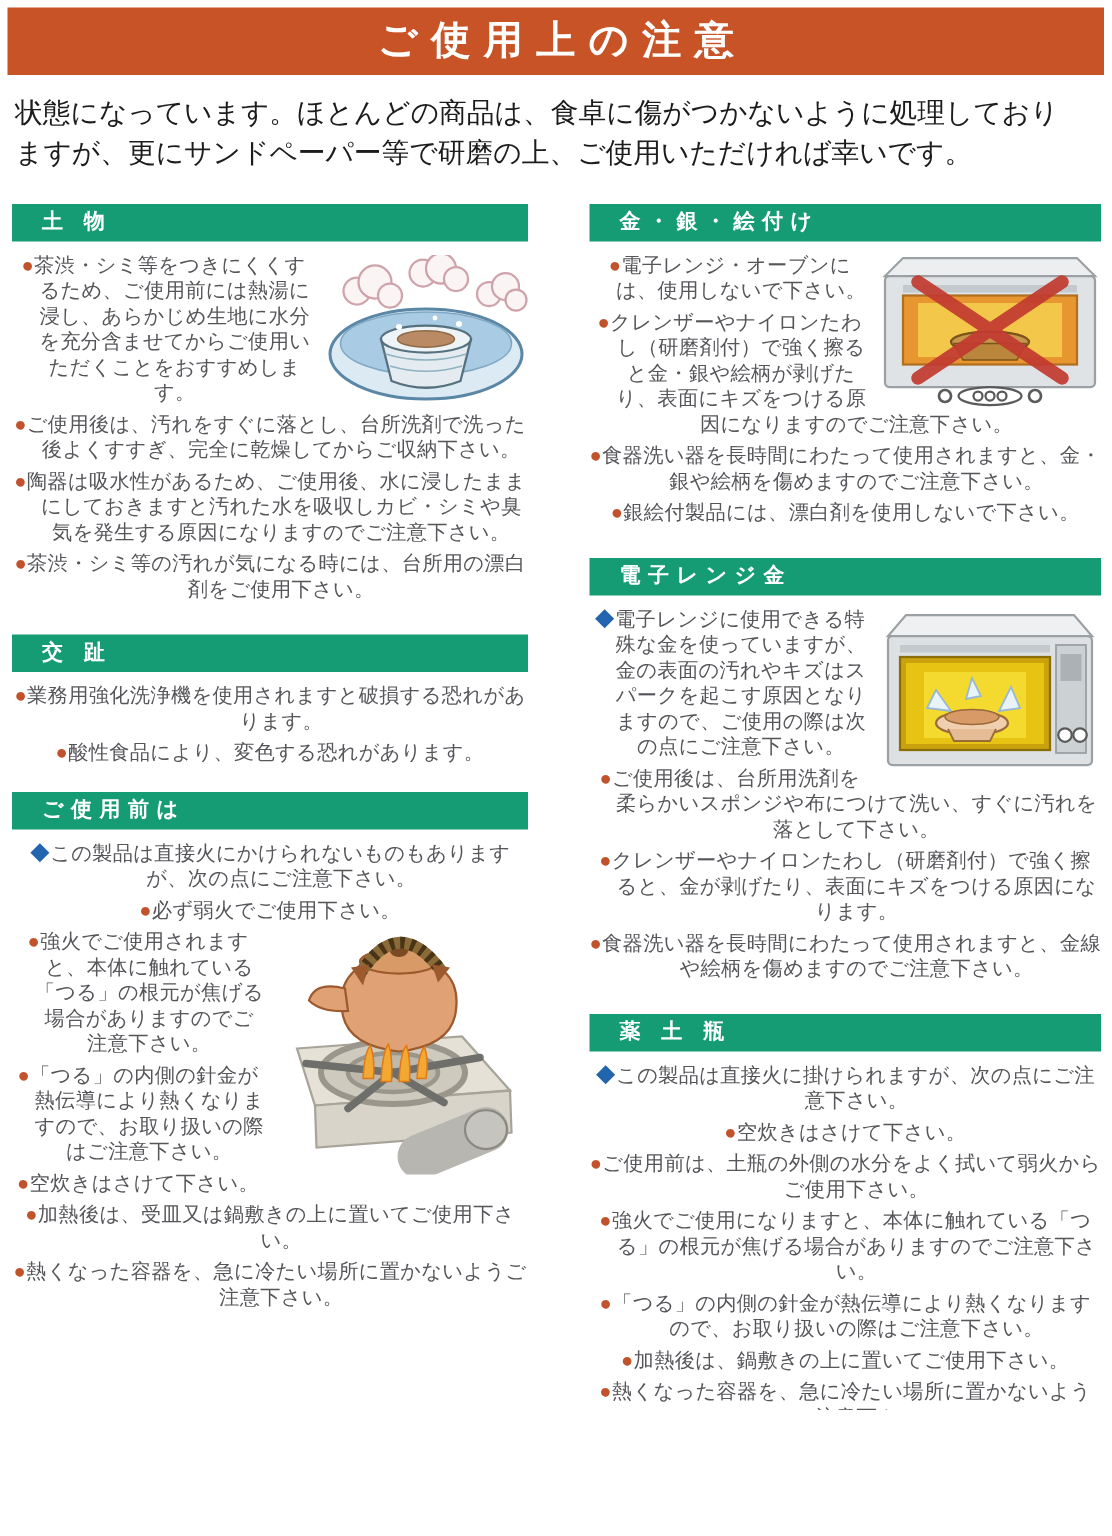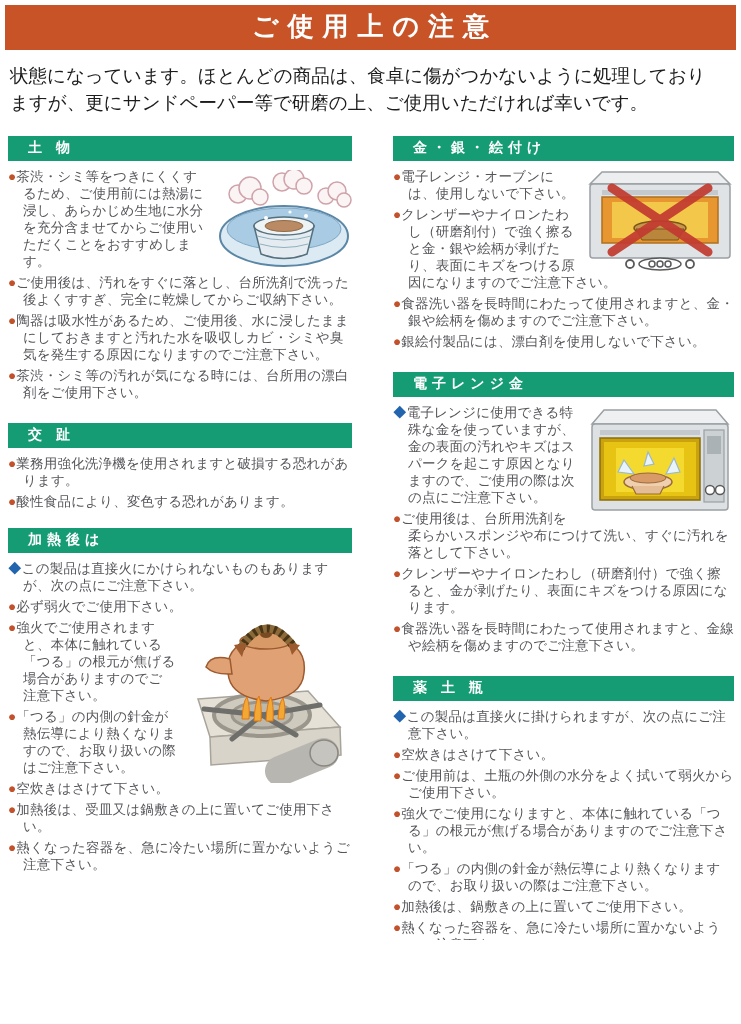--- a/index.html
+++ b/index.html
@@ -24,20 +24,21 @@
   .sec{ margin-bottom:18px; }
   .sec::after{ content:""; display:block; clear:both; }
   .sec-h{
     background:#169c74; color:#ffffff; font-weight:bold; font-size:14px;
     letter-spacing:5px; padding:3px 8px 4px 20px; margin-bottom:7px;
   }
   .item{
     font-size:13.5px; line-height:1.26; color:#56555a;
     padding-left:15px; text-indent:-15px; margin:4px 0;
     letter-spacing:0.2px;
+    text-align:center;
   }
   .bu{ color:#c2522c; }
   .bu.d{ color:#2264ae; }
   .fig{ float:right; }
   .fig svg{ display:block; }
   .fig-tsuchimono{ margin:2px 0 2px 6px; }
   .fig-kingin{ margin:0 0 2px 6px; }
   .fig-renjikin{ margin:2px 0 2px 6px; }
   .fig-dobin{ margin:2px 0 2px 4px; }
 </style>
@@ -91,21 +92,21 @@
       </div>
 
 
       <div class="sec">
         <div class="sec-h">交 趾</div>
         <div class="item"><span class="bu">●</span><span>業務用強化洗浄機を使用されますと破損する恐れがあります。</span></div>
         <div class="item"><span class="bu">●</span><span>酸性食品により、変色する恐れがあります。</span></div>
       </div>
 
       <div class="sec">
-        <div class="sec-h">加熱後は</div>
+        <div class="sec-h">ご使用前は</div>
         <div class="item"><span class="bu d">◆</span><span>この製品は直接火にかけられないものもありますが、次の点にご注意下さい。</span></div>
         <div class="item"><span class="bu">●</span><span>必ず弱火でご使用下さい。</span></div>
         <div class="fig fig-dobin">
           <svg width="172" height="162" viewBox="0 0 172 162">
             <polygon points="18,78 128,70 160,106 30,116" fill="#e6e1d6" stroke="#a9a49a" stroke-width="1.5"></polygon>
             <polygon points="30,116 160,106 161,134 31,144" fill="#d9d4c9" stroke="#a9a49a" stroke-width="1.5"></polygon>
             <path d="M100,150 L144,132" stroke="#b8b6b0" stroke-width="30" stroke-linecap="round" fill="none"></path>
             <ellipse cx="144" cy="132" rx="14" ry="13" fill="#c6c4be" stroke="#8a8880" stroke-width="1.5"></ellipse>
             <ellipse cx="82" cy="94" rx="48" ry="21" fill="#cfcabe" stroke="#9a968c" stroke-width="4"></ellipse>
             <ellipse cx="82" cy="94" rx="30" ry="13" fill="#bdb8ac" stroke="#9a968c" stroke-width="3"></ellipse>

